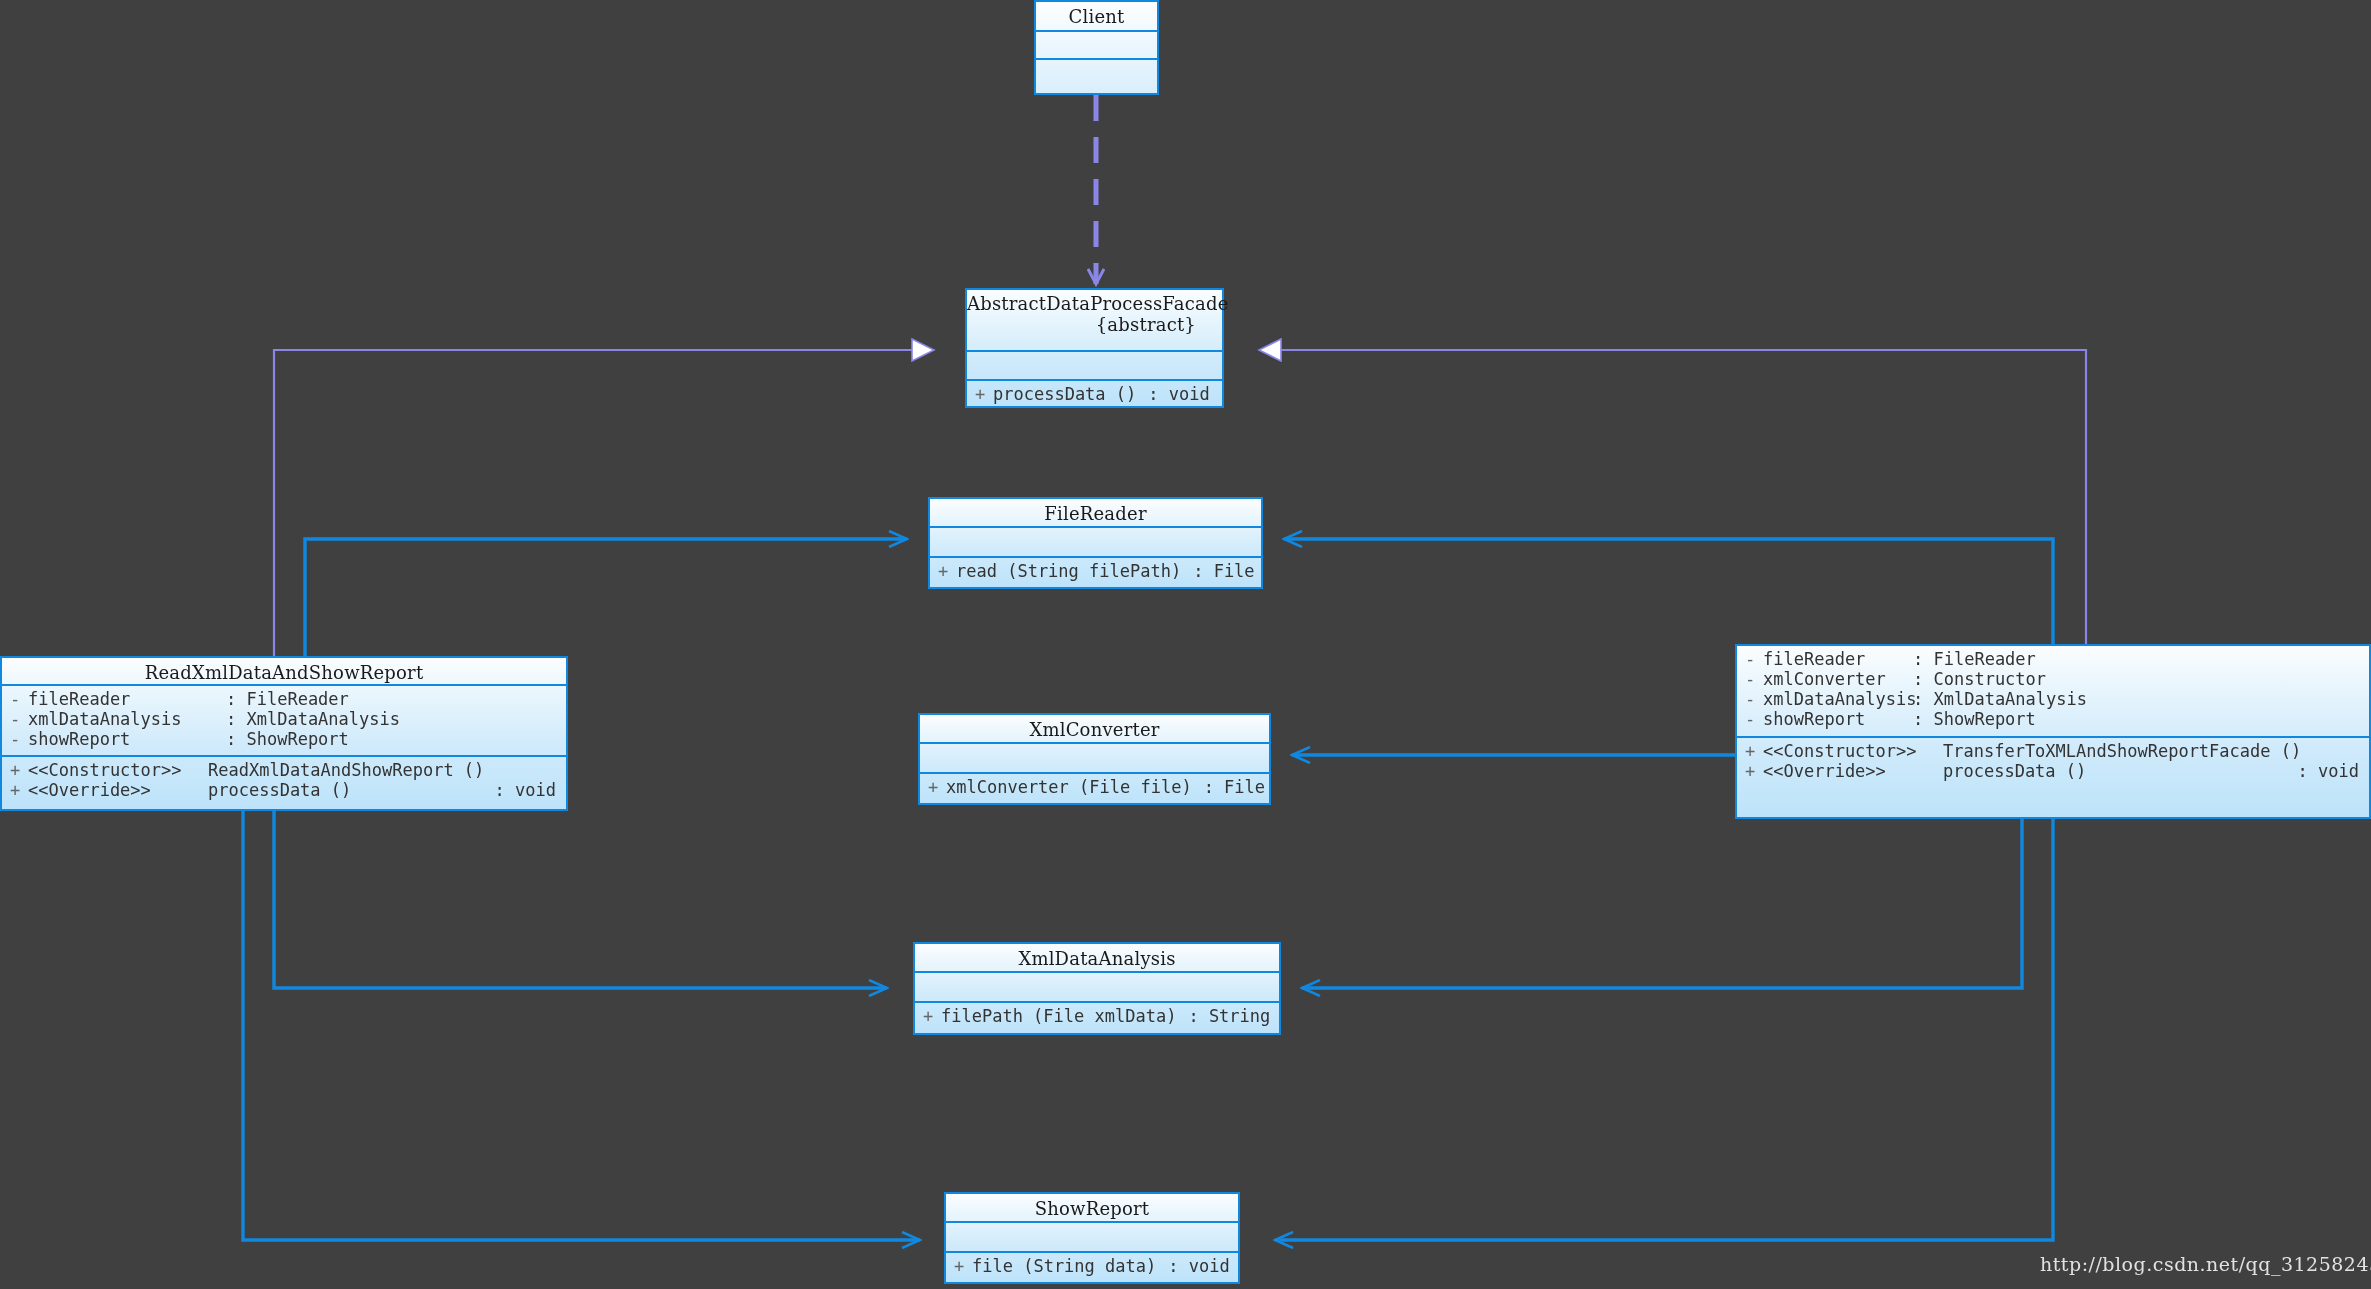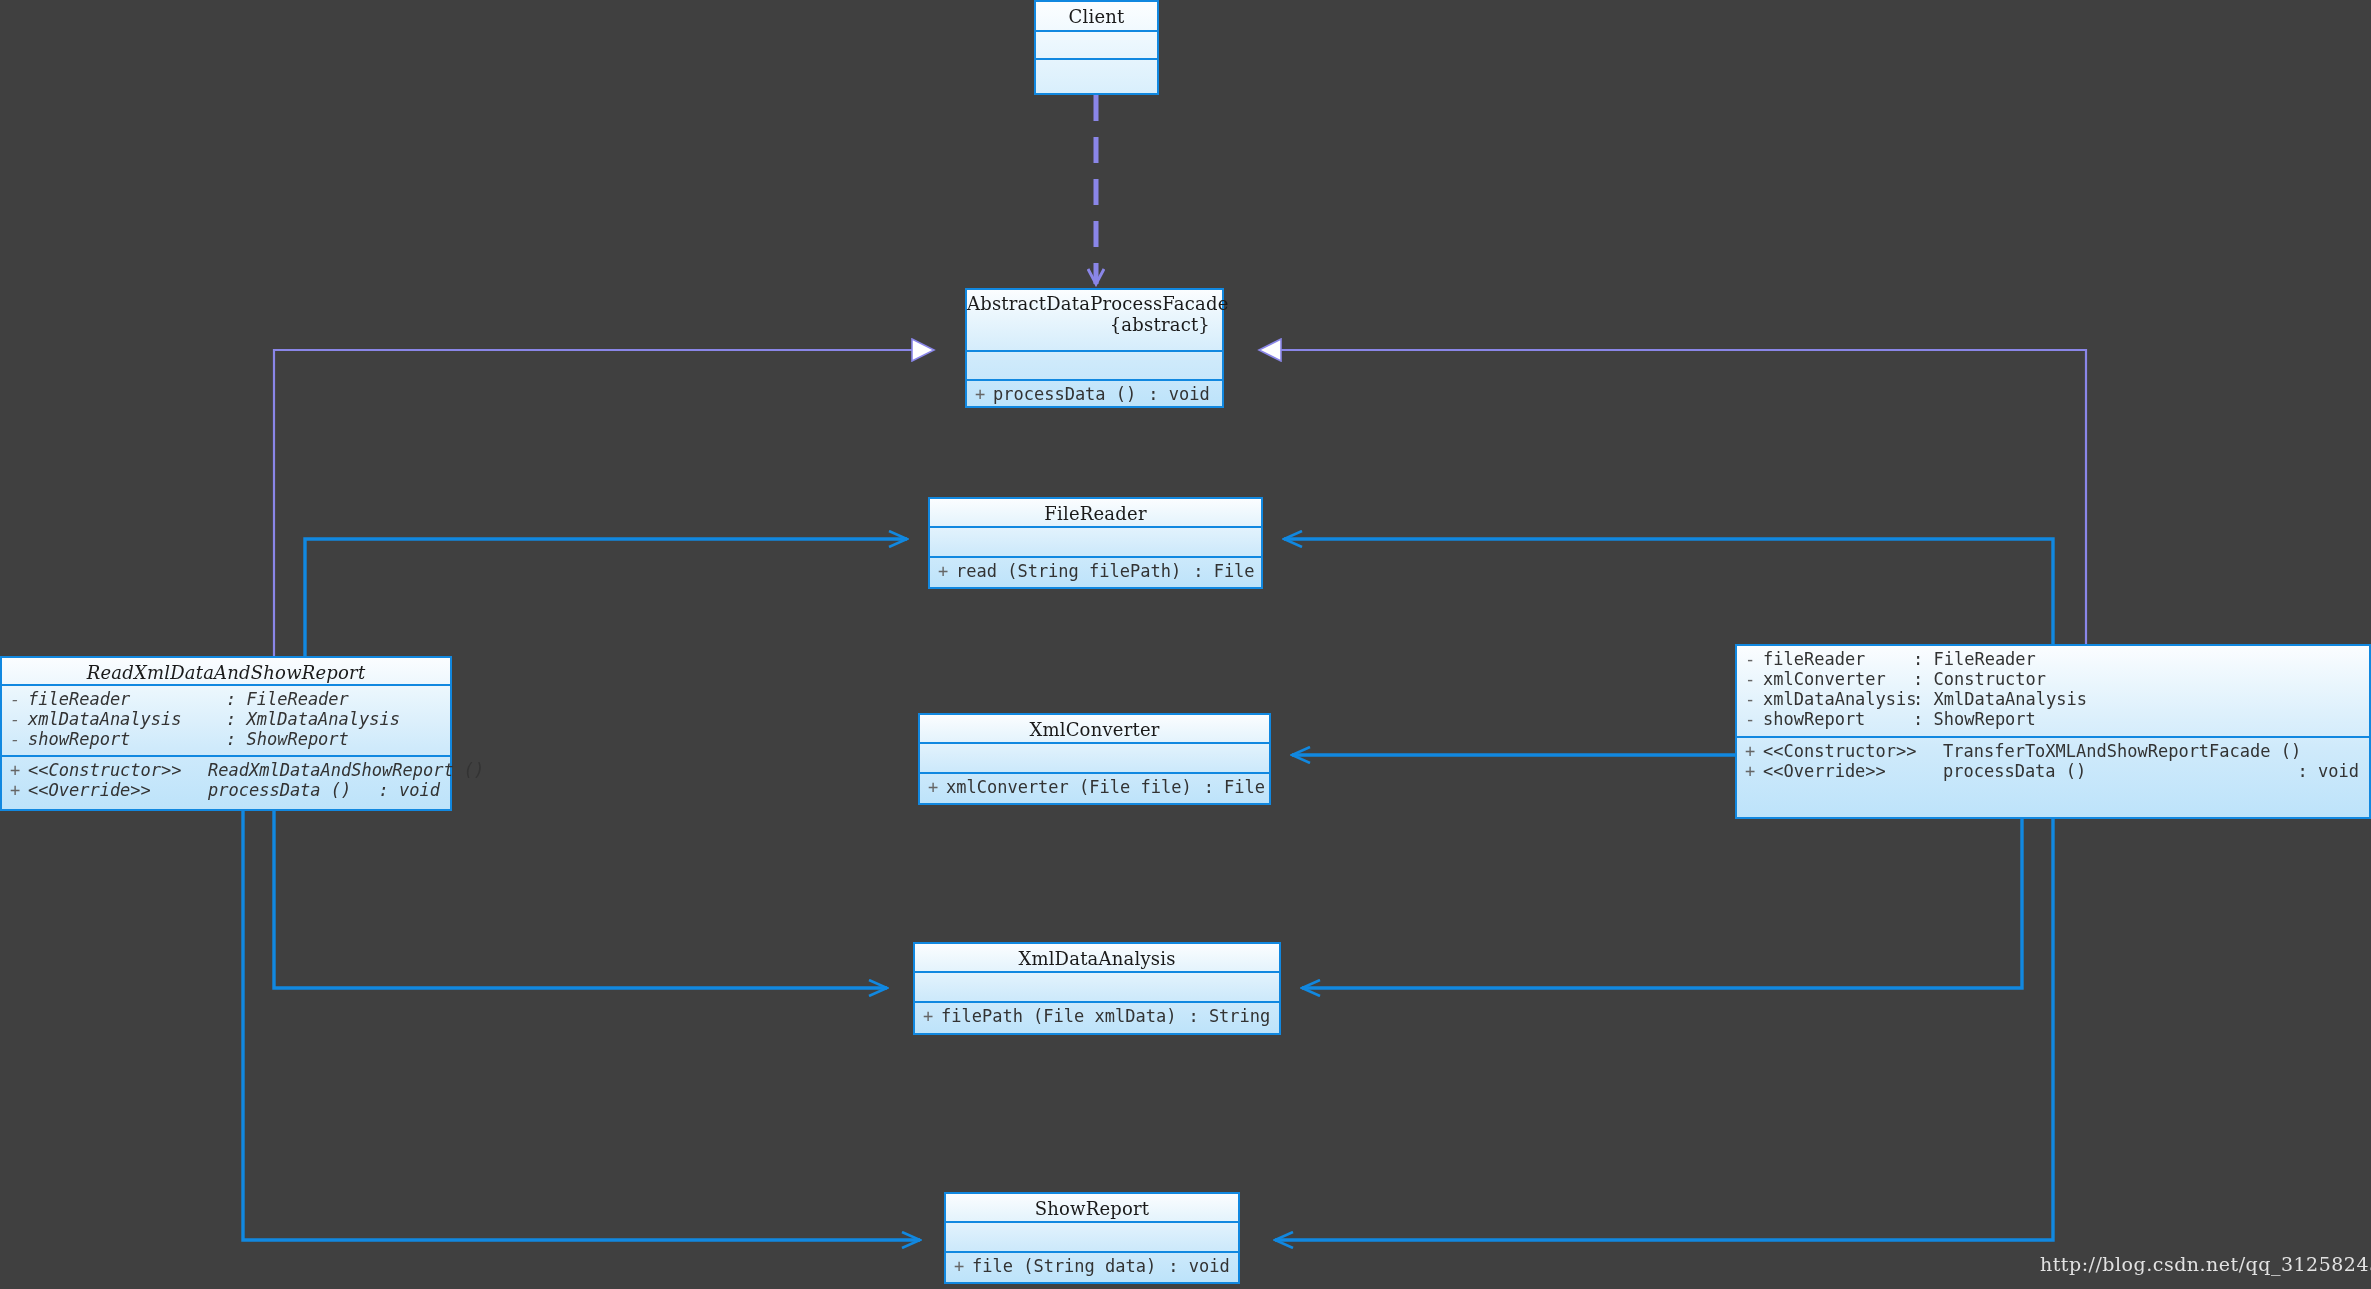--- a/index.html
+++ b/index.html
@@ -42,21 +42,21 @@
   .sect.title {
     text-align: center;
     color: #1a1a1a;
     font-size: 18px;
     letter-spacing: 0.2px;
     padding-top: 4px;
   }
   .sect.title .abstract-tag {
     display: block;
     text-align: right;
-    padding-right: 12px;
+    padding-right: 26px;
     font-size: 18px;
     color: #1a1a1a;
   }
   .sect.attrs, .sect.ops {
     padding: 4px 0 4px 0;
   }
   .row {
     display: flex;
     align-items: baseline;
     white-space: pre;
@@ -222,21 +222,21 @@
     <div class="sect attrs empty-sect" style="height:30px;"></div>
     <div class="sect ops" style="height:29px; padding-top:3px;">
       <div class="row">
         <span class="vis">+</span>
         <span class="nm">file (String data)</span>
         <span class="ty" style="padding-left:12px;">: void</span>
       </div>
     </div>
   </div>
 
-  <div class="uml-box" style="left:0px; top:656px; width:452px; height:155px;font-style:italic;">
+  <div class="uml-box" style="left:0px; top:656px; width:568px; height:155px;">
     <div class="sect title" style="height:28px;">
       <span>ReadXmlDataAndShowReport</span>
     </div>
     <div class="sect attrs" style="height:71px; padding-top:3px;">
       <div class="row">
         <span class="vis">-</span>
         <span class="nm" style="width:198px;">fileReader</span>
         <span class="ty">: FileReader</span>
       </div>
       <div class="row">

